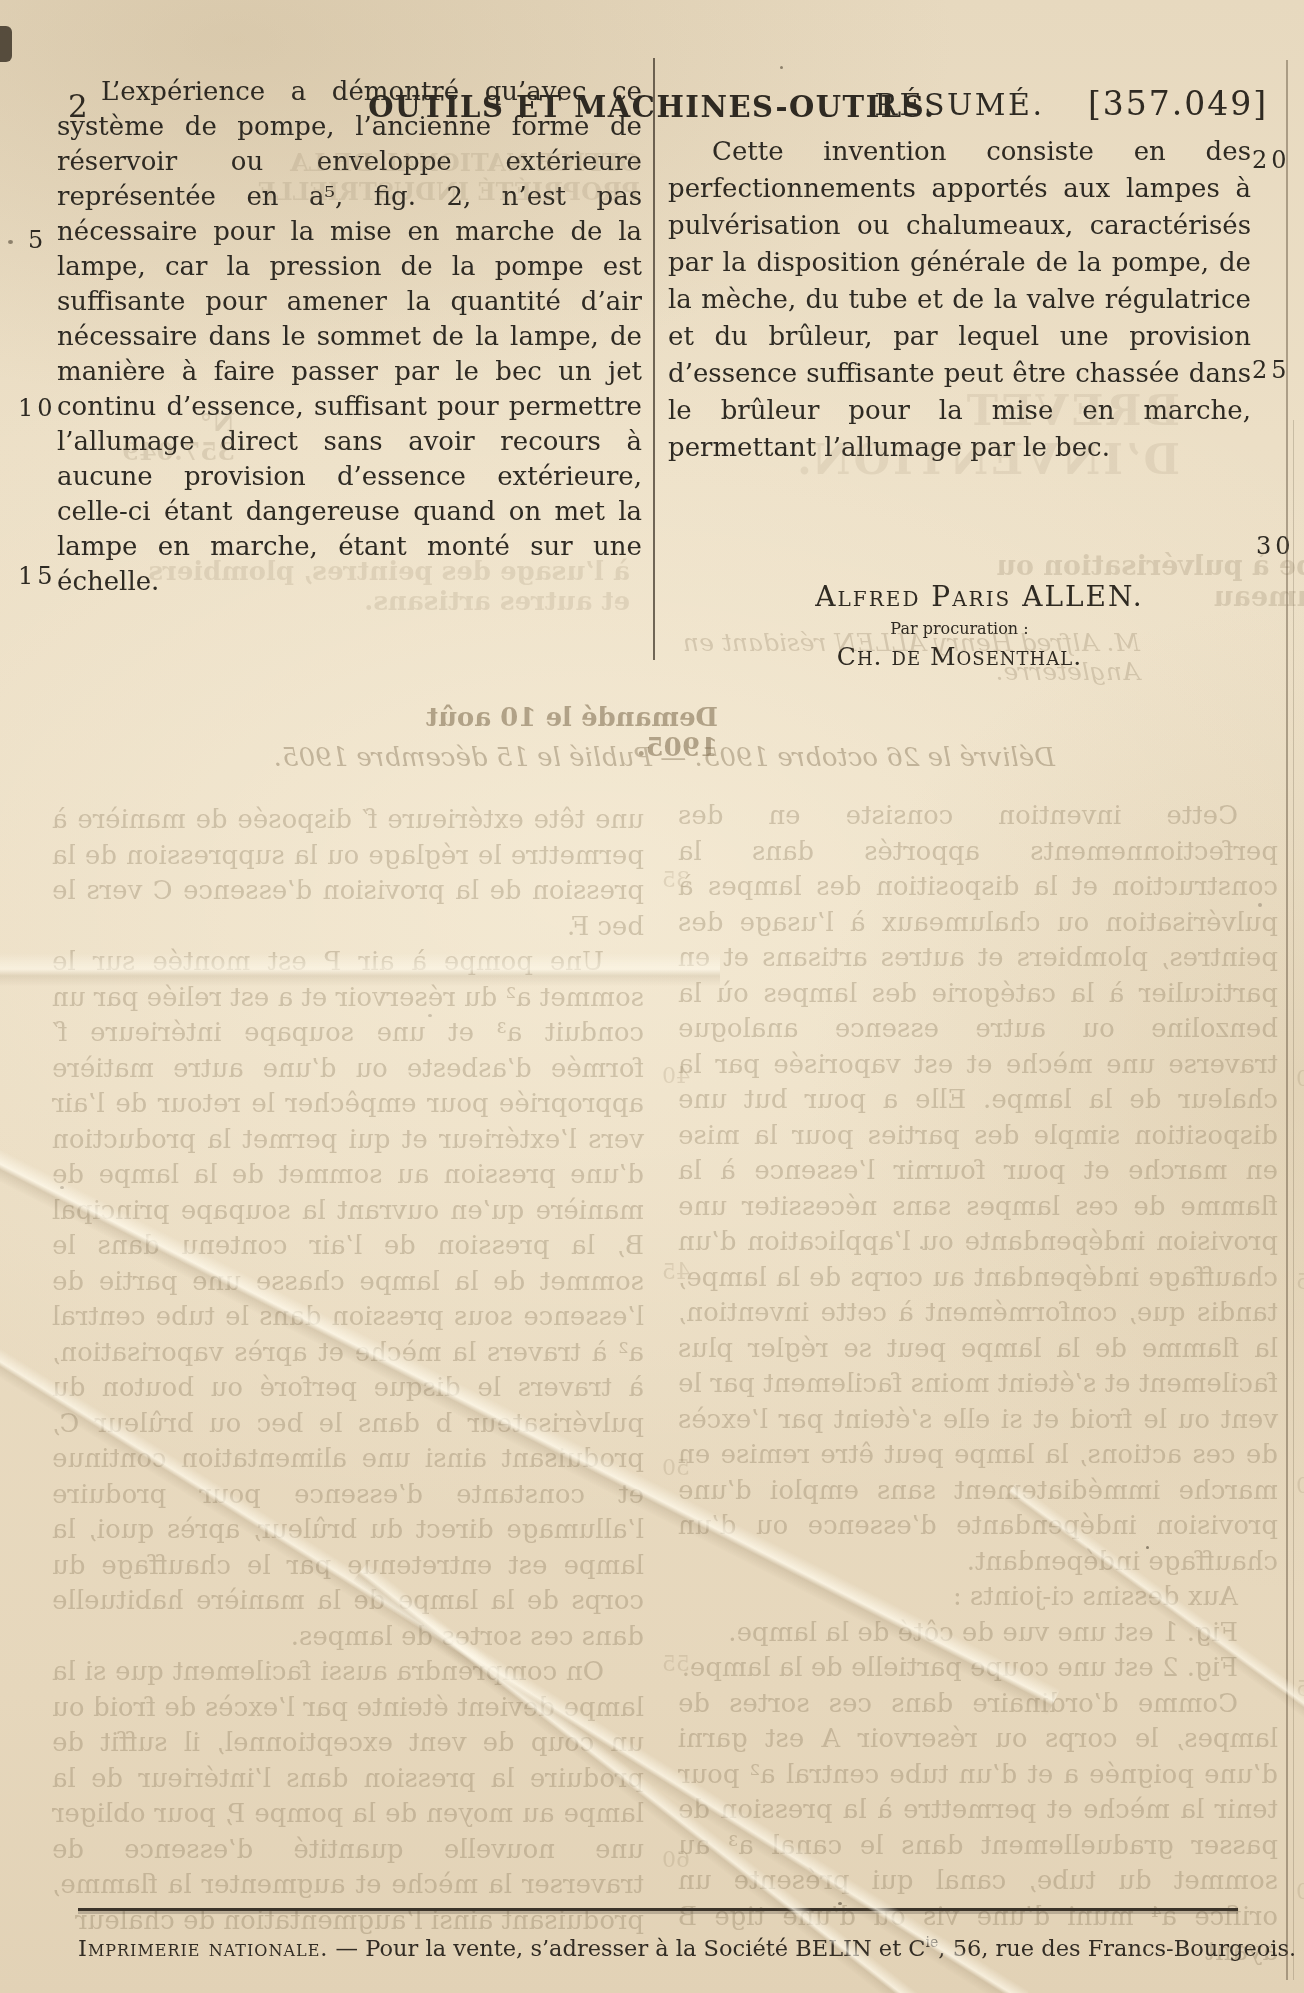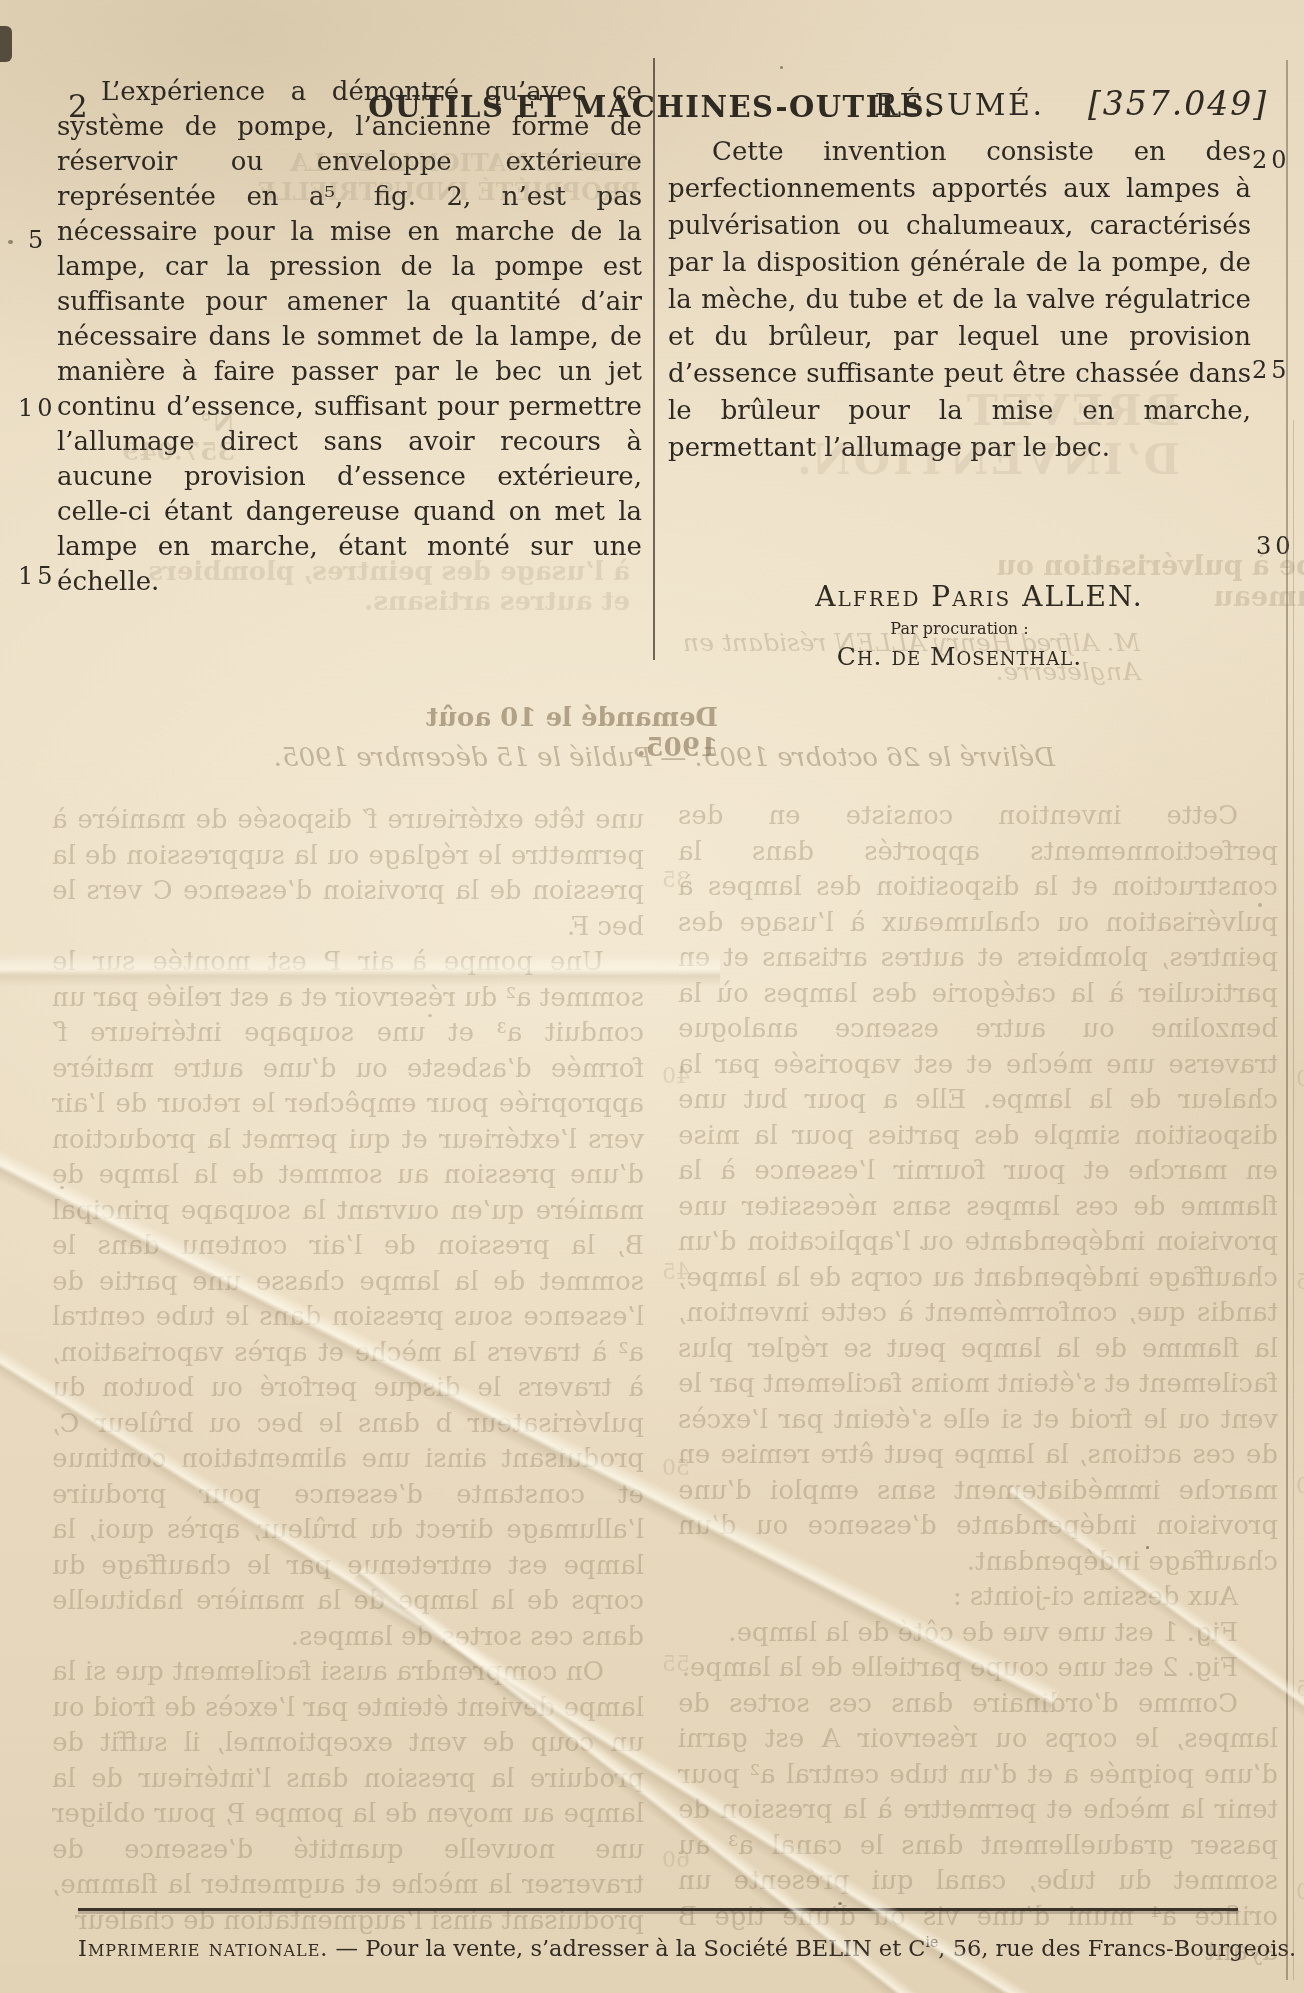--- a/index.html
+++ b/index.html
@@ -10,21 +10,21 @@
       radial-gradient(1200px 600px at 18% 2%, rgba(190,170,135,.35), rgba(0,0,0,0) 60%),
       radial-gradient(900px 900px at 100% 55%, rgba(205,185,150,.30), rgba(0,0,0,0) 55%),
       radial-gradient(1400px 900px at 45% 45%, rgba(255,248,230,.45), rgba(0,0,0,0) 70%),
       linear-gradient(180deg,#e7d9bf 0%,#ecdfc6 22%,#eadcc2 55%,#e6d7bc 85%,#e2d2b6 100%);
     color:#2f2a22;
   }
   .abs{position:absolute;}
   
   .pagenum{left:68px;top:88px;font-size:31px;}
   .header-title{left:0;top:90px;width:1304px;text-align:center;font-size:29px;font-weight:700;letter-spacing:1.5px;}
-  .patent-ref{left:1088px;top:84px;font-size:33px;letter-spacing:2px;font-style:italic;}
+  .patent-ref{left:1088px;top:84px;font-size:33px;letter-spacing:2px;}
   
   .col{font-size:26px;text-align:justify;color:#2e2a23;}
   .col-left{left:57px;top:74px;width:585px;line-height:35px;}
   .col-right{left:668px;top:72px;width:583px;line-height:37px;}
   .col p{margin:0;text-indent:44px;}
   .col p.noindent{text-indent:0;}
   .divider{left:653px;top:58px;width:2px;height:602px;background:rgba(62,52,40,.72);}
   .margin-num{font-size:24px;letter-spacing:4px;color:#2e2a23;}
   .resume-head{text-align:center;font-size:30px;letter-spacing:2.5px;margin:14px 0 10px 0 !important;text-indent:0 !important;}
   .sig{left:668px;top:580px;width:583px;text-align:center;}

